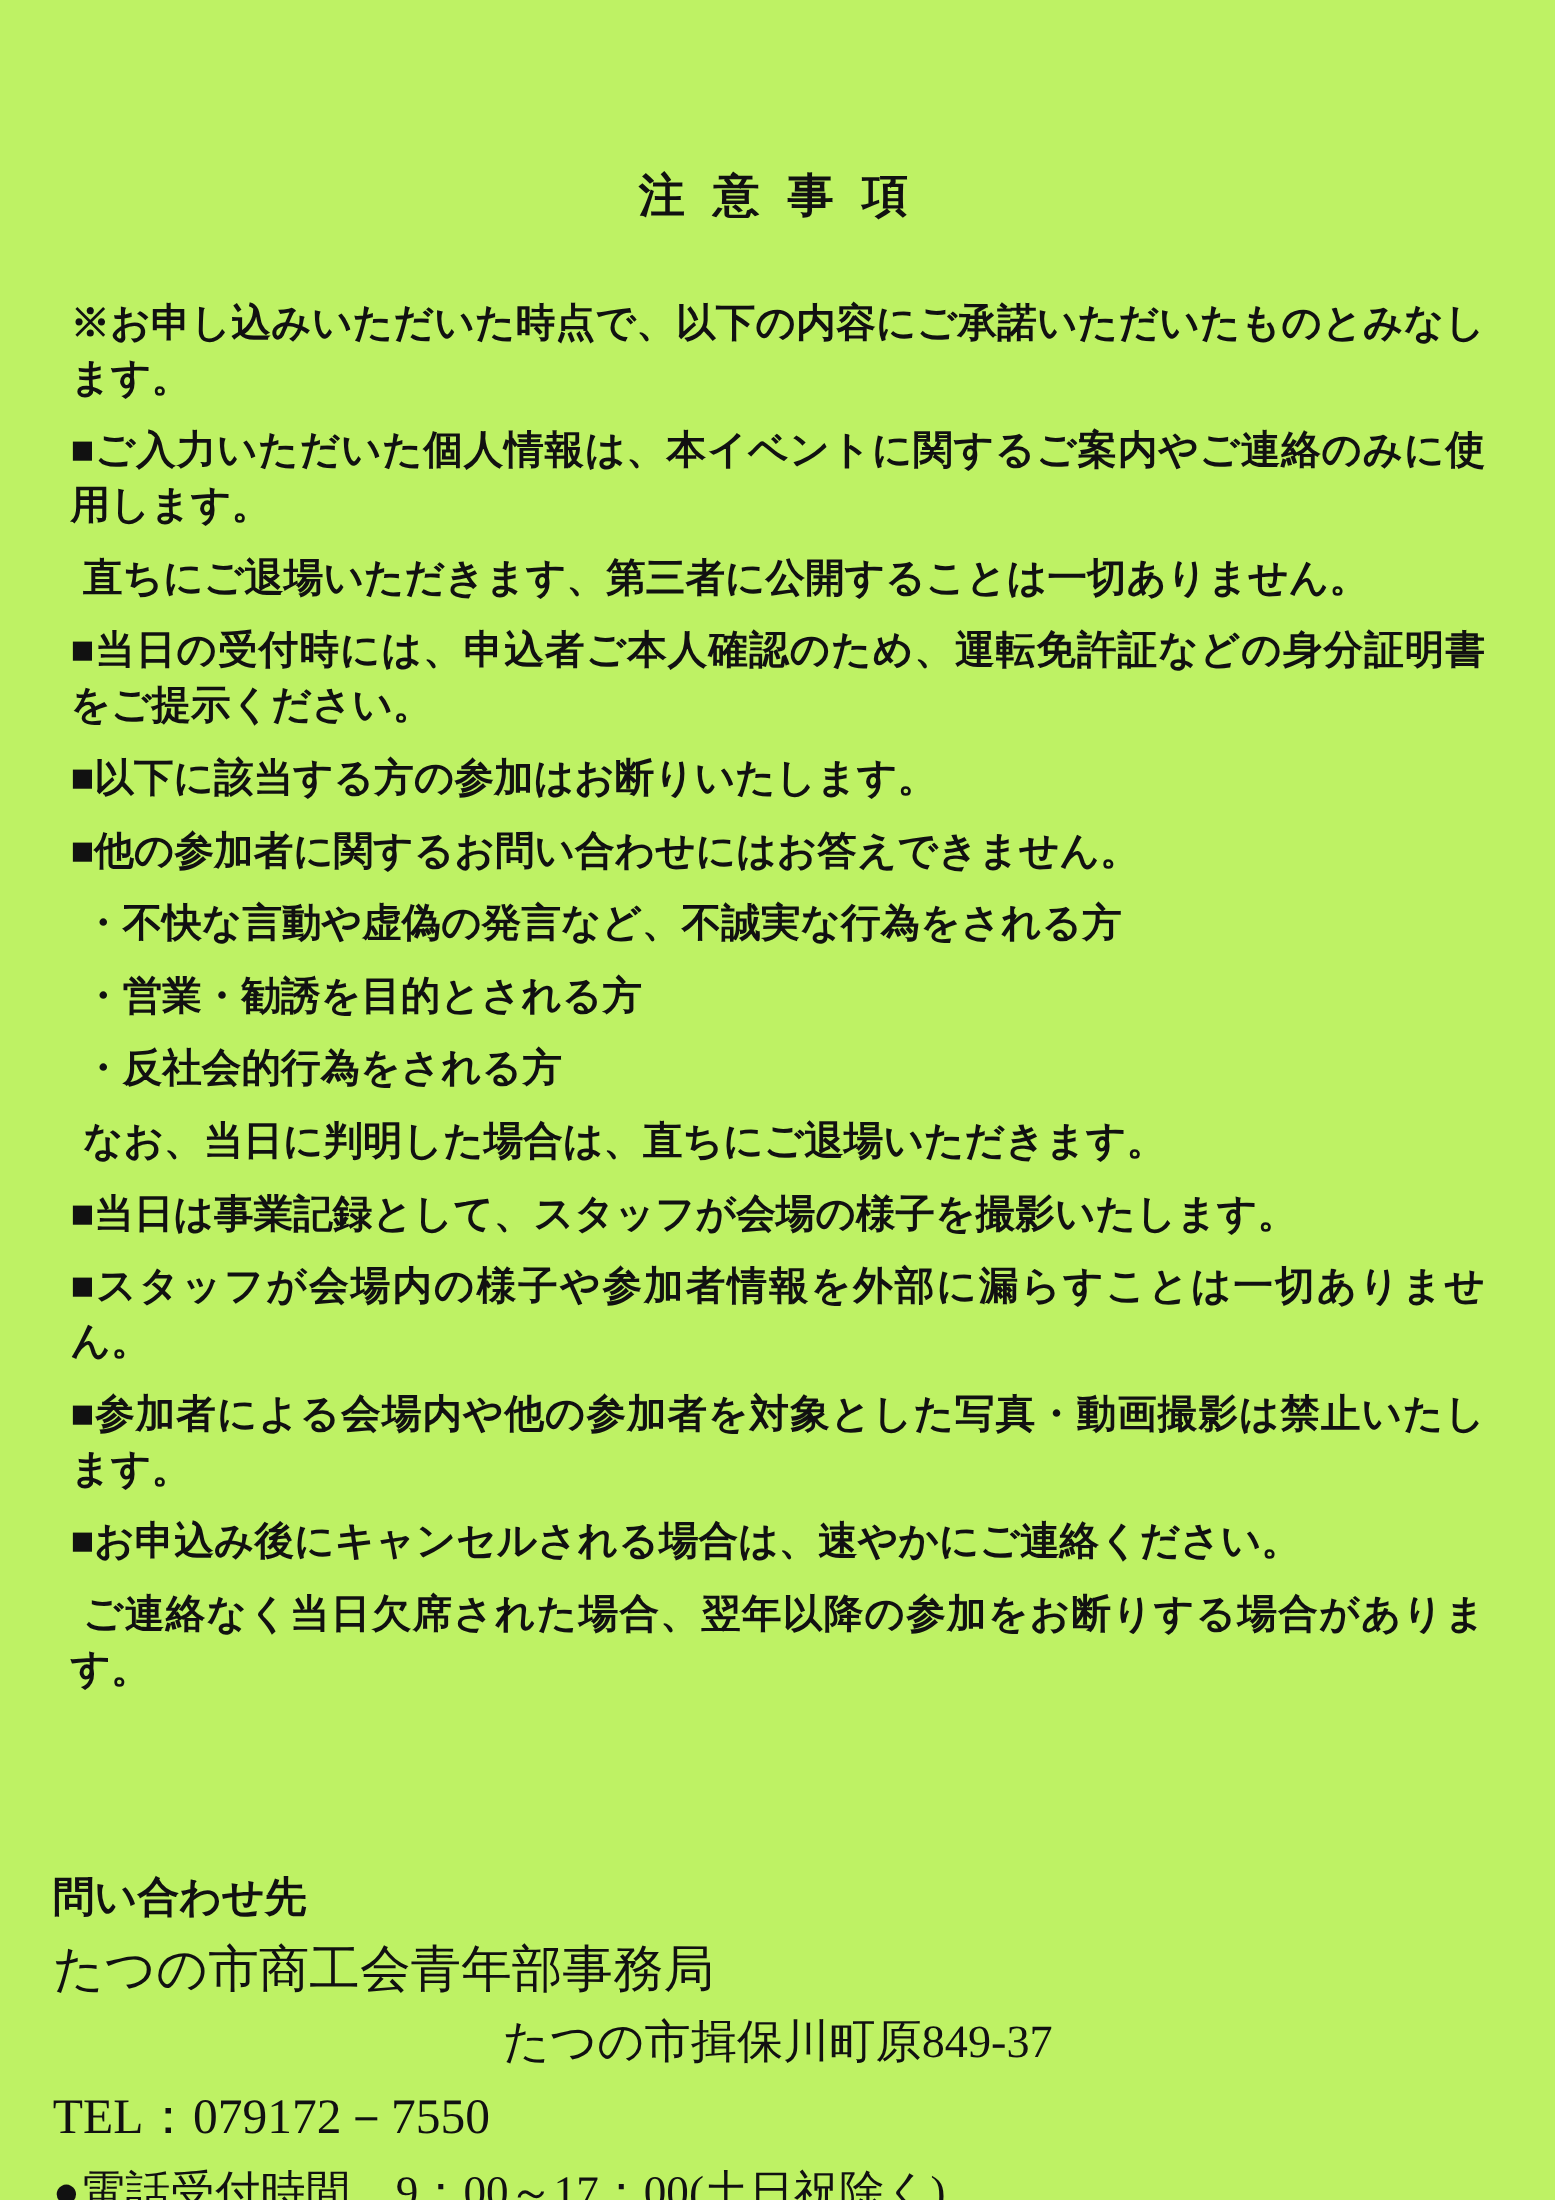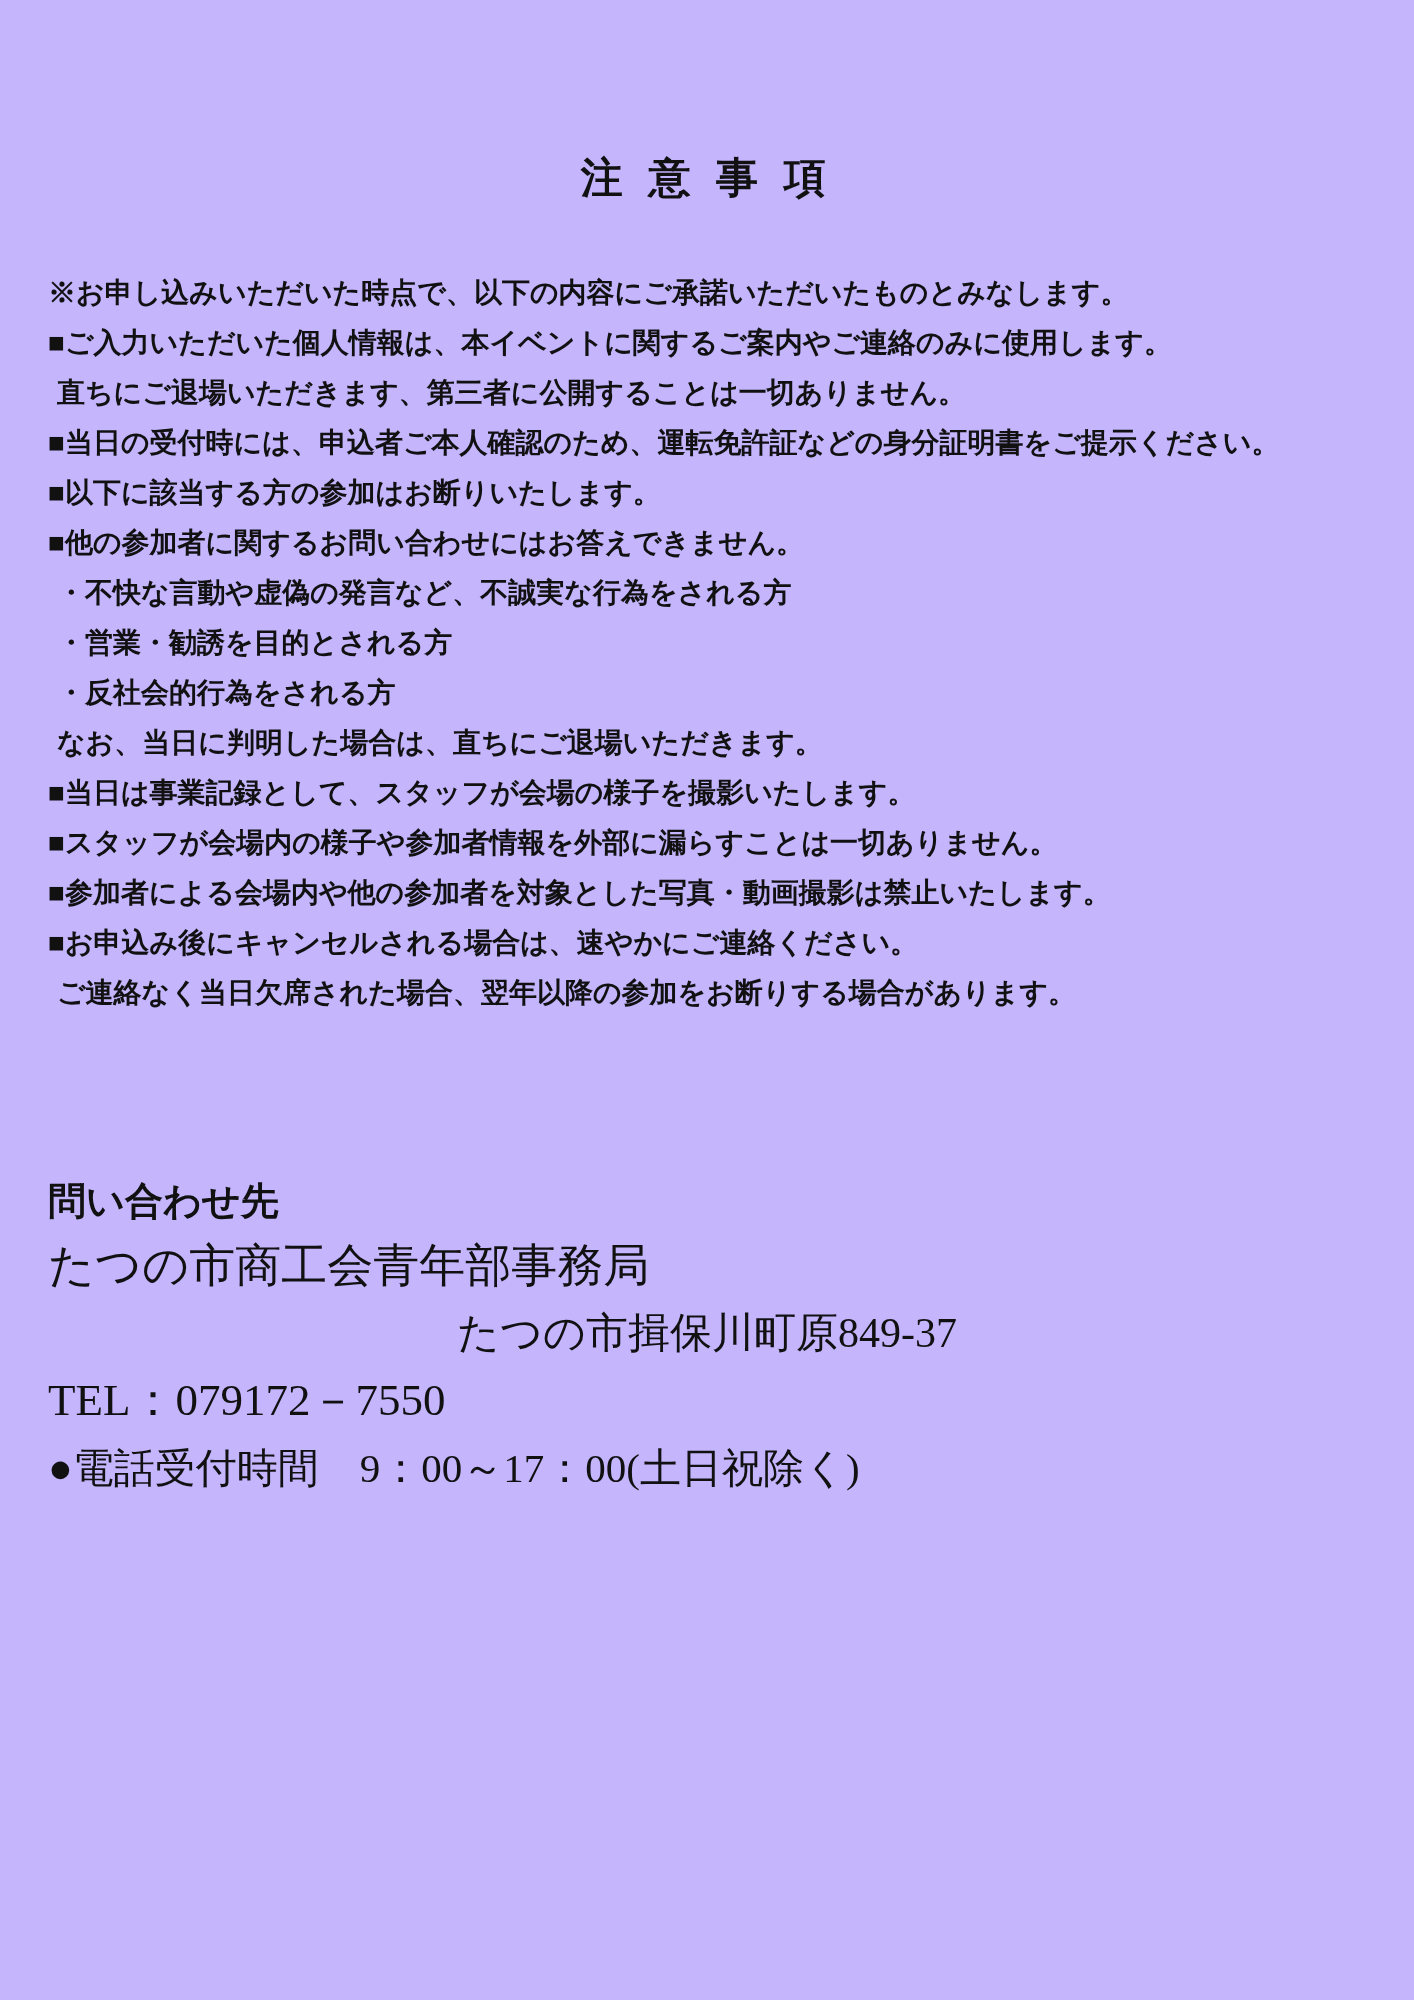--- a/index.html
+++ b/index.html
@@ -12,32 +12,32 @@
     height: 2000px;
     font-family: "Liberation Serif", "DejaVu Serif", serif;
     color: #111111;
     overflow: hidden;
   }
   .page {
     width: 1414px;
     height: 2000px;
     box-sizing: border-box;
     padding: 150px 48px 0 48px;
-    background: #c4b5fd;
+    background: #bef264;
   }
   .title {
     font-size: 42px;
     font-weight: bold;
     text-align: center;
     letter-spacing: 0.18em;
     margin: 0 0 62px 0;
   }
   .notes p {
-    margin: 0;
-    font-size: 28px;
+    margin: 16px;
+    font-size: 36px;
     font-weight: bold;
     line-height: 50px;
     text-align: justify;
     text-justify: inter-ideograph;
   }
   .notes p.indent {
     text-indent: 0.32em;
   }
   .contact {
     margin-top: 152px;

